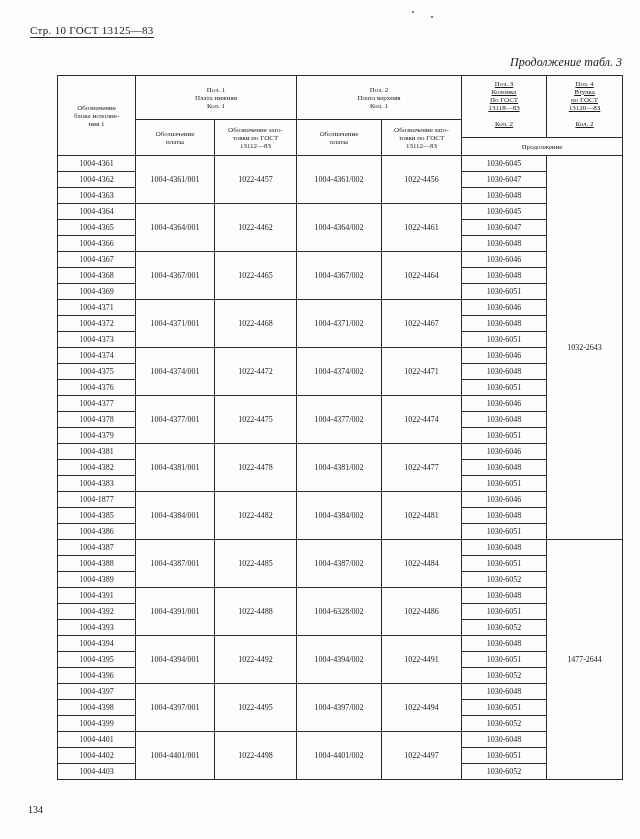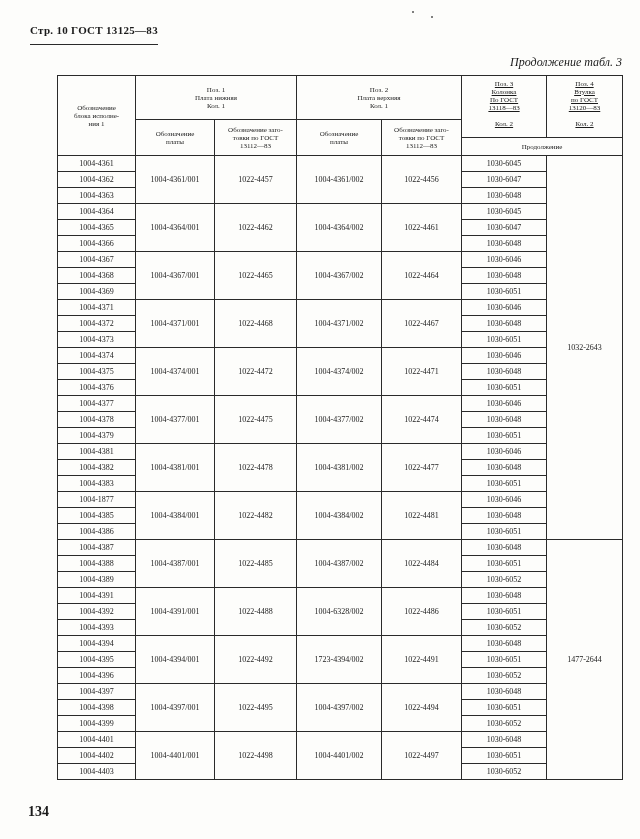--- a/index.html
+++ b/index.html
@@ -8,32 +8,31 @@
     background:#fdfdfb;
     font-family:"Liberation Serif", serif;
     color:#1b1b1b;
     position:relative;
     overflow:hidden;
   }
   .page { position:absolute; inset:0; }
 
   .header-left {
     position:absolute; left:30px; top:24px;
-    font-size:11px; font-weight:bold; letter-spacing:0.3px;
-    border-bottom:1px solid #2a2a2a; padding-bottom:8px;
+    font-size:11px; font-weight:normal; letter-spacing:0.3px;
+    border-bottom:1px solid #2a2a2a; padding-bottom:1px;
     white-space:nowrap;
   }
   .continuation {
     position:absolute; right:18px; top:55px;
     font-size:12px; font-style:italic; white-space:nowrap;
   }
   .page-number {
     position:absolute; left:28px; top:804px;
-    font-size:14px;
-    font-weight:bold;
+    font-size:10px;
   }
   .dot { position:absolute; width:2px; height:2px; background:#555; border-radius:50%; }
   .dot1 { left:412px; top:11px; }
   .dot2 { left:431px; top:16px; }
 
   table.gost-table {
     position:absolute; left:57px; top:75px;
     width:565px;
     border-collapse:collapse;
     table-layout:fixed;
@@ -283,21 +282,21 @@
           <td>1030-6051</td>
         </tr>
         <tr>
           <td>1004-4393</td>
           <td>1030-6052</td>
         </tr>
         <tr>
           <td>1004-4394</td>
           <td rowspan="3">1004-4394/001</td>
           <td rowspan="3">1022-4492</td>
-          <td rowspan="3">1723-4394/002</td>
+          <td rowspan="3">1004-4394/002</td>
           <td rowspan="3">1022-4491</td>
           <td>1030-6048</td>
         </tr>
         <tr>
           <td>1004-4395</td>
           <td>1030-6051</td>
         </tr>
         <tr>
           <td>1004-4396</td>
           <td>1030-6052</td>

